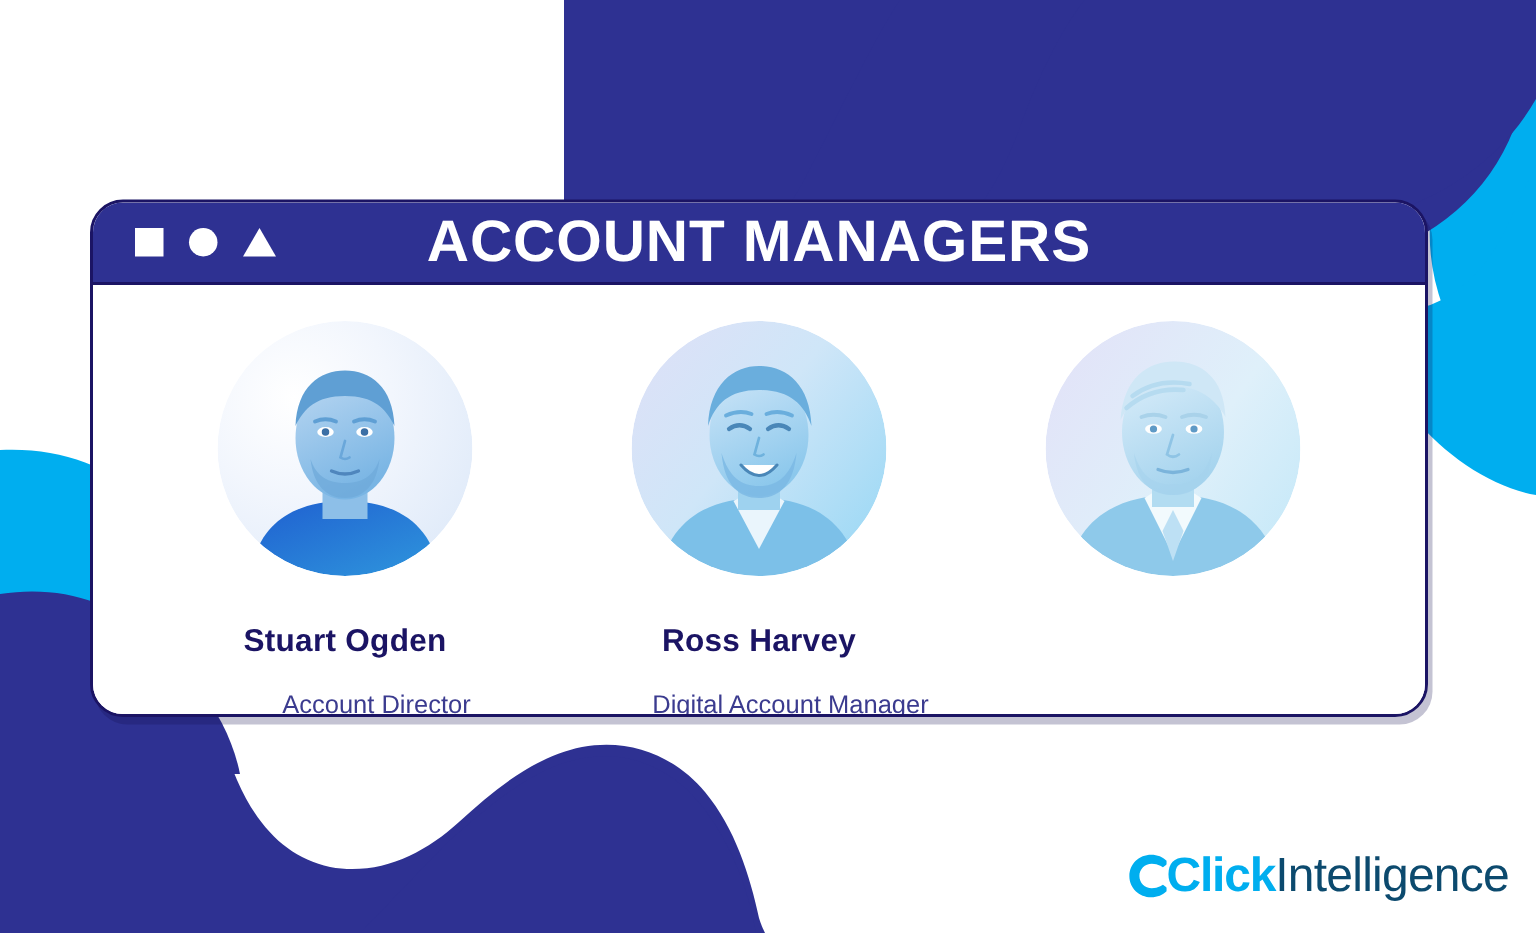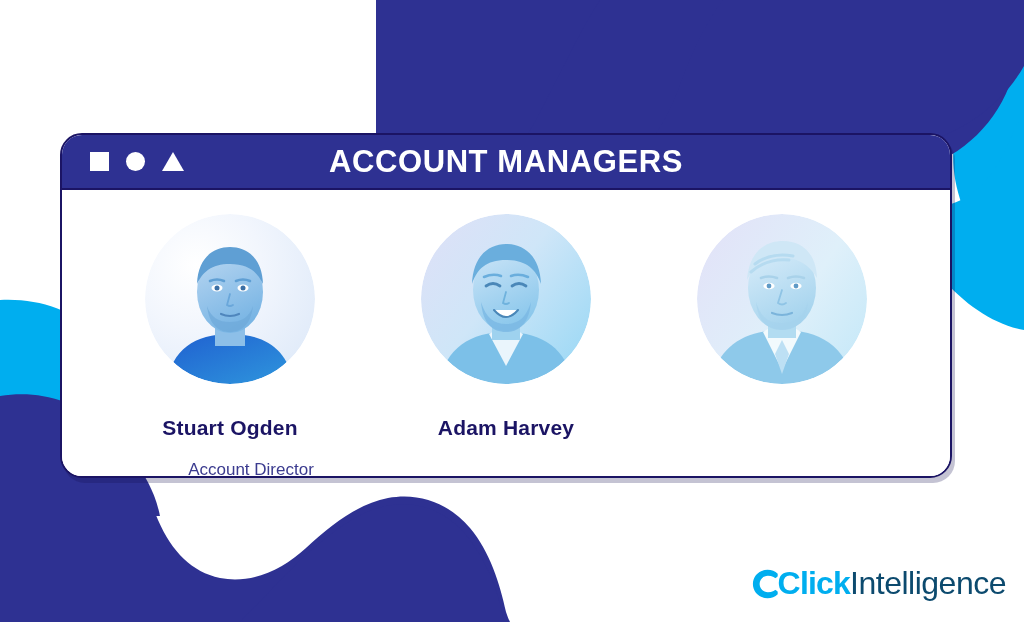--- a/index.html
+++ b/index.html
@@ -82,21 +82,21 @@
     border-right: 11px solid transparent;
     border-bottom: 19px solid #ffffff;
   }
 
   #titlebar-title {
     position: absolute;
     left: 0;
     right: 0;
     text-align: center;
     color: #ffffff;
-    font-size: 31px;
+    font-size: 39px;
     font-weight: bold;
     letter-spacing: 0.6px;
     line-height: 55px;
     font-family: "Liberation Sans", sans-serif;
   }
 
   #card-body {
     height: calc(100% - 55px);
     background: #ffffff;
     display: flex;
@@ -348,21 +348,22 @@
               <path d="M85,78 L82,89 Q85,91 88,89" stroke="#6fb2dd" stroke-width="1.8" fill="none" stroke-linecap="round"></path>
 
               <path d="M60,88 C62,110 72,118 85,118 C98,118 108,110 110,88
                        C105,104 97,110 85,110 C73,110 65,104 60,88 Z" fill="#7ab8e3" opacity="0.8"></path>
 
               <path d="M73,96 Q85,110 97,96 Z" fill="#ffffff"></path>
               <path d="M73,96 Q85,110 97,96" stroke="#4a87b8" stroke-width="2" fill="none" stroke-linecap="round"></path>
             </g>
           </svg>
         </div>
-        <div class="person-name">Adam Harvey</div>
+        <div class="person-name">Ross Harvey</div>
+        <div class="person-role">Digital Account Manager</div>
       </div>
 
       <div class="person">
         <div class="avatar">
           <svg width="170" height="170" viewBox="0 0 170 170">
             <defs>
               <linearGradient id="bg3" x1="0" y1="0.2" x2="1" y2="0.9">
                 <stop offset="0%" stop-color="#e2e3f8"></stop>
                 <stop offset="55%" stop-color="#dff0fa"></stop>
                 <stop offset="100%" stop-color="#c4e8f8"></stop>

